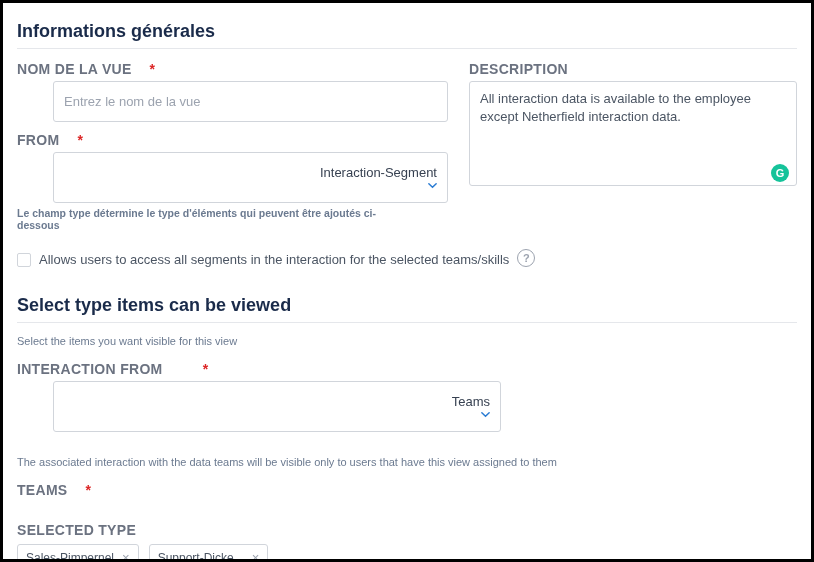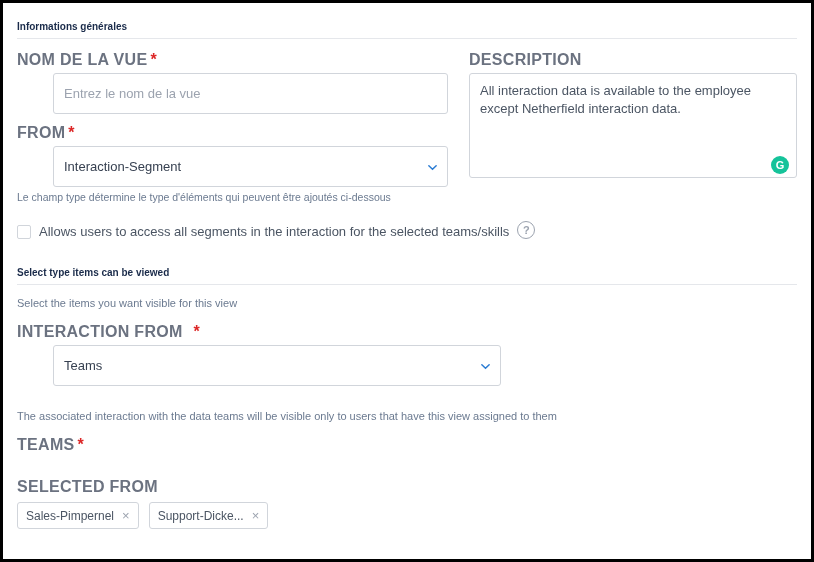--- a/index.html
+++ b/index.html
@@ -7,59 +7,60 @@
       font-family: -apple-system, BlinkMacSystemFont, 'Segoe UI', Arial, sans-serif;
       background: #fff;
       width: 814px;
       height: 562px;
       border: 3px solid #000;
       padding: 10px 14px;
       overflow: hidden;
     }
     .section-title {
       font-weight: 700;
-      font-size: 10px;
+      font-size: 18px;
       color: #1a2b4a;
       padding: 8px 0 6px;
       border-bottom: 1px solid #e5e7eb;
       margin-bottom: 12px;
     }
     .row {
       display: flex;
       gap: 30px;
     }
     .col-left { width: 395px; }
     .col-right { flex: 1; min-width: 0; padding-left: 27px; }
     .field-label {
-      font-size: 16px;
+      font-size: 14px;
       font-weight: 700;
       color: #6b7280;
       letter-spacing: 0.3px;
       margin-bottom: 4px;
       display: flex;
-      gap: 3px;
+      gap: 18px;
       align-items: center;
     }
     .req { color: #dc2626; }
     .text-input, .select-box {
       width: 100%;
       border: 1px solid #d1d5db;
       border-radius: 3px;
       padding: 12px 10px;
       font-size: 13px;
       color: #374151;
       background: #fff;
       margin-left: 36px;
     }
     .text-input::placeholder { color: #9ca3af; }
     .select-box {
       display: flex;
       justify-content: space-between;
-      align-items: center;
+      align-items: flex-end;
       cursor: pointer;
+      flex-direction: column;
     }
     .chevron {
       width: 10px;
       height: 10px;
       display: inline-block;
     }
     .chevron svg { display: block; }
     .textarea-box {
       width: 100%;
       border: 1px solid #d1d5db;
@@ -85,21 +86,21 @@
       border-radius: 50%;
       display: flex;
       align-items: center;
       justify-content: center;
       color: #fff;
       font-size: 11px;
       font-weight: 700;
     }
     .hint {
       font-size: 10.5px;
-      font-weight: 400;
+      font-weight: 700;
       color: #6b7a90;
       margin-top: 4px;
     }
     .spacer { height: 14px; }
     .checkbox-row {
       display: flex;
       align-items: flex-end;
       gap: 8px;
       margin: 18px 0 20px;
     }
@@ -229,21 +230,21 @@
 <div class="mb" style="width:395px;">
   <div class="field-label">
     <span>TEAMS</span>
       <span class="req">*</span>
   </div>
 </div>
 
 <div class="spacer"></div>
 
 <div class="field-label">
-  <span>SELECTED FROM</span>
+  <span>SELECTED TYPE</span>
 </div>
 <div class="chips">
   <div class="chip">
     <span>Sales-Pimpernel</span>
     <span class="chip-x">×</span>
   </div>
   <div class="chip">
     <span>Support-Dicke...</span>
     <span class="chip-x">×</span>
   </div>

